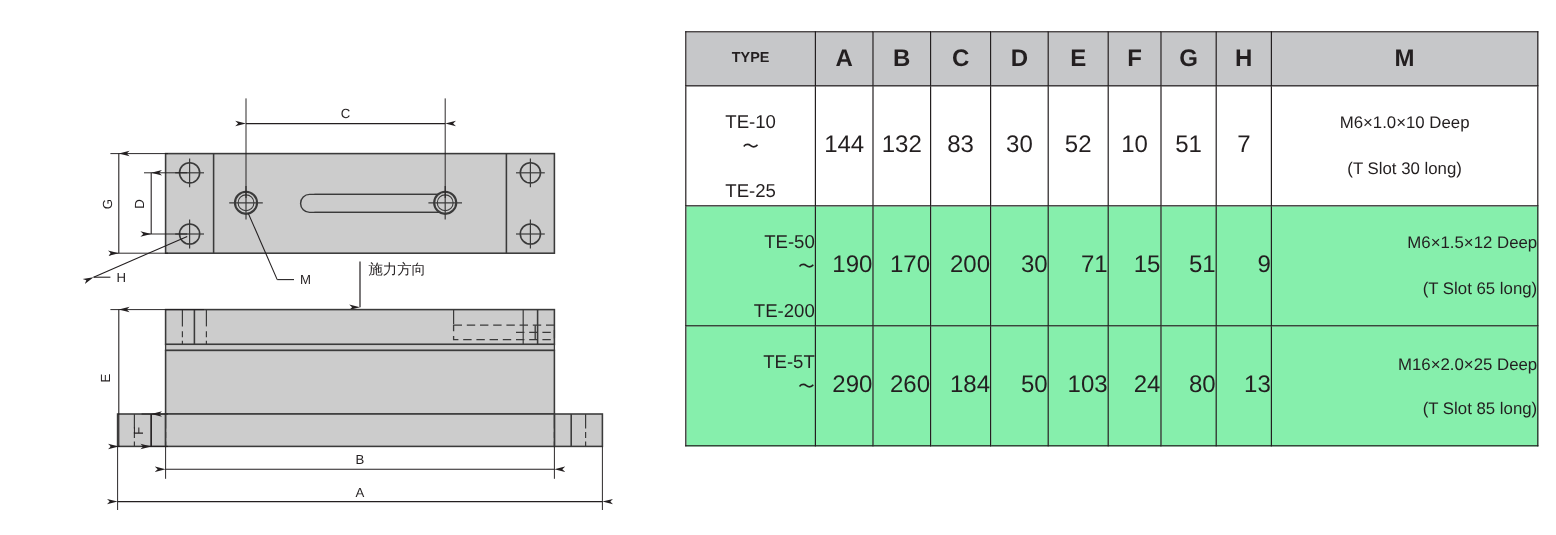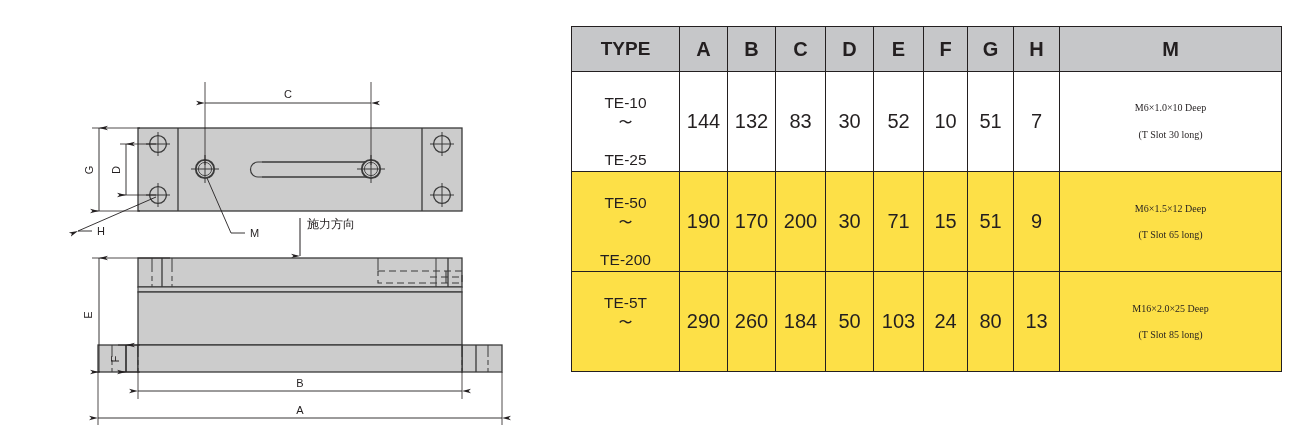--- a/index.html
+++ b/index.html
@@ -56,40 +56,40 @@
     color: #231f20;
     padding: 0;
     line-height: 1.32;
   }
   table.spec thead th {
     background: #c6c7c9;
     font-weight: bold;
     font-size: 20px;
     height: 44px;
   }
-  table.spec thead th.type-h { font-size: 19px; }
+  table.spec thead th.type-h { font-size: 12px; }
   table.spec thead th.m-h    { font-size: 20px; }
 
   table.spec tbody tr { height: 85px; }
   table.spec tbody td.type-c {
     font-size: 15.5px;
     line-height: 1.34;
     white-space: pre-line;
   }
   table.spec tbody td.num-c {
     font-size: 20px;
   }
   table.spec tbody td.m-c {
-    font-size: 10px;
+    font-size: 14px;
     line-height: 1.34;
     white-space: pre-line;
-    font-family: Liberation Serif, serif;
   }
   table.spec tbody tr.hl td {
-    background: #fde047;
+    background: #86efac;
+    text-align: right;
   }
   .tilde {
     display: block;
     font-size: 14px;
     line-height: 1.0;
     margin: 1px 0;
   }
 
   
   col.c-type { width: 108px; }

